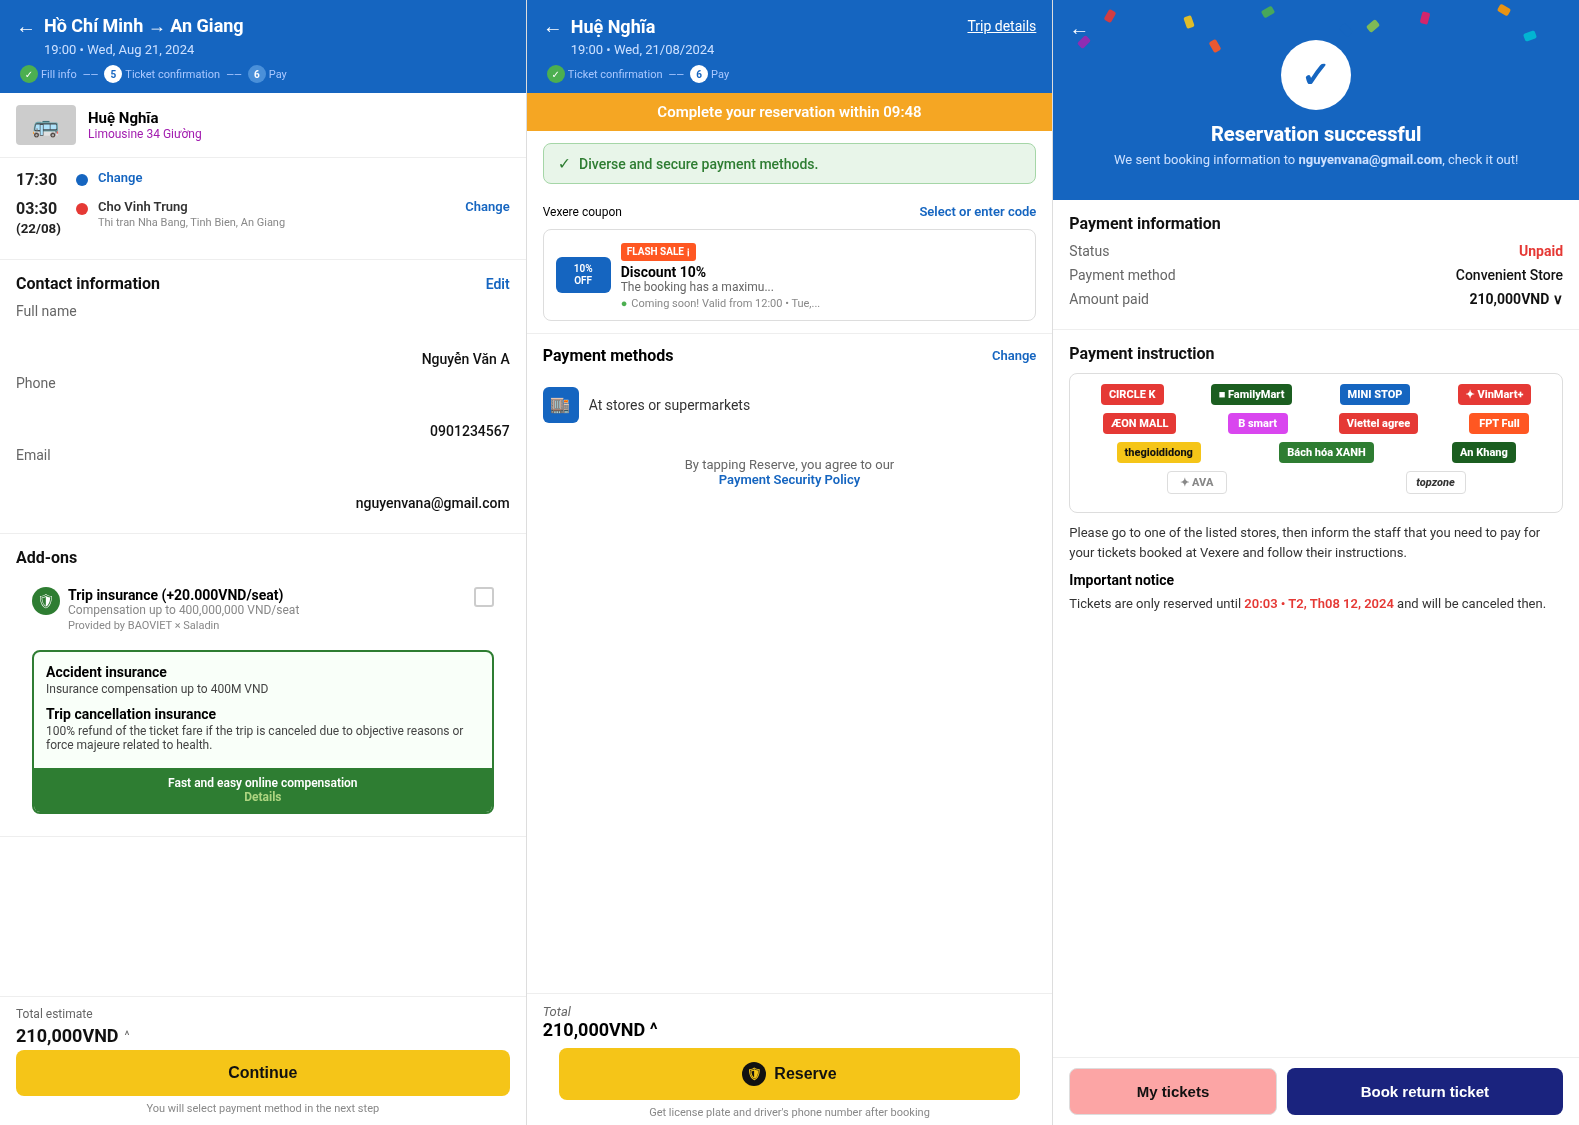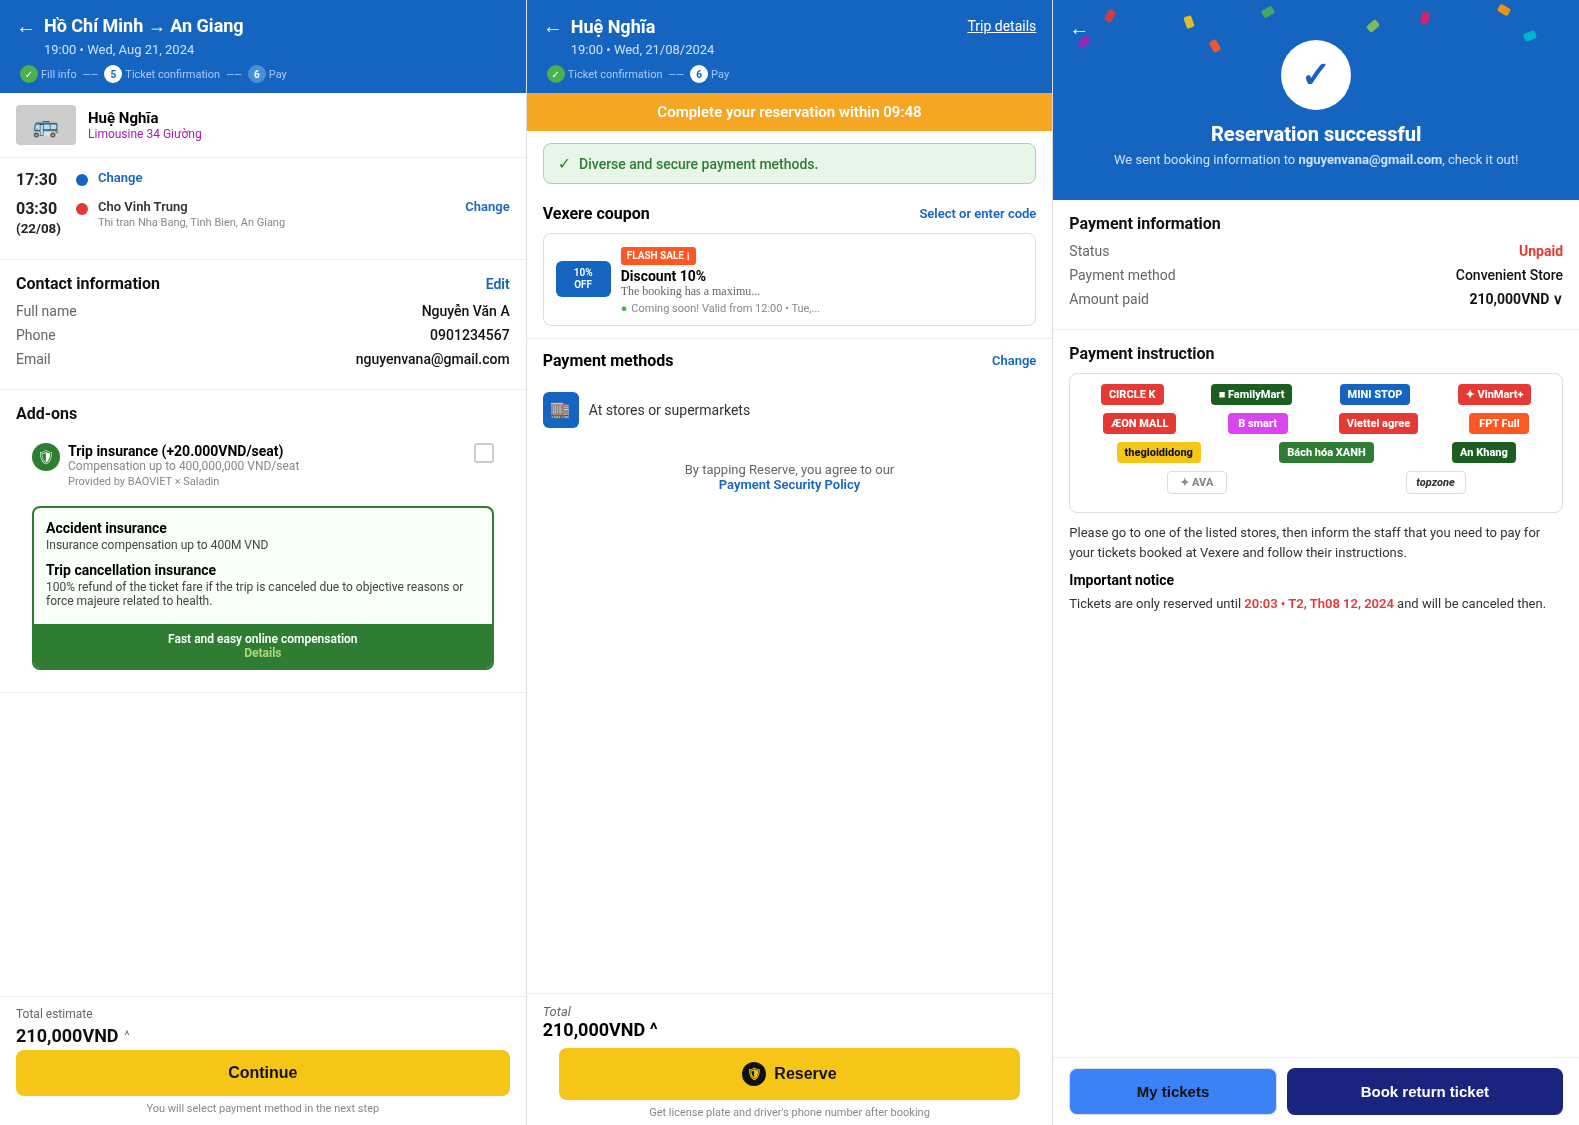--- a/index.html
+++ b/index.html
@@ -172,21 +172,21 @@
     }
     .section-title { font-size: 16px; font-weight: 700; color: #111; }
     .edit-link { color: #1565c0; font-size: 14px; font-weight: 600; cursor: pointer; }
     .info-row {
       display: flex;
       justify-content: space-between;
       margin-bottom: 8px;
       font-size: 14px;
     }
     .info-label { color: #666; }
-    .info-value { color: #111; font-weight: 500; text-align: right; }
+    .info-value { color: #111; font-weight: 500; text-align: right; margin-top: 48px; }
 
     
     .addon-row {
       display: flex;
       align-items: flex-start;
       gap: 8px;
       padding: 10px 16px;
     }
     .addon-shield {
       width: 28px; height: 28px;
@@ -286,21 +286,21 @@
     .coupon-section {
       padding: 8px 16px 12px;
       border-bottom: 1px solid #eee;
     }
     .coupon-header {
       display: flex;
       justify-content: space-between;
       align-items: center;
       margin-bottom: 10px;
     }
-    .coupon-title { font-size: 16px; font-weight: 700; }
+    .coupon-title { font-size: 12px; font-weight: 400; }
     .coupon-link { color: #1565c0; font-size: 13px; font-weight: 600; cursor: pointer; }
     .coupon-card {
       border: 1px solid #ddd;
       border-radius: 8px;
       padding: 10px 12px;
       display: flex;
       align-items: center;
       gap: 10px;
     }
     .coupon-badge {
@@ -321,21 +321,21 @@
       font-size: 10px;
       font-weight: 700;
       padding: 2px 6px;
       border-radius: 3px;
       display: inline-flex;
       align-items: center;
       gap: 3px;
       margin-bottom: 3px;
     }
     .coupon-discount { font-size: 14px; font-weight: 700; }
-    .coupon-desc { font-size: 12px; color: #666; font-family: Liberation Serif, serif; }
+    .coupon-desc { font-size: 12px; color: #666; }
     .coupon-valid { font-size: 11px; color: #888; display: flex; align-items: center; gap: 4px; margin-top: 3px; }
     .valid-dot { color: #4caf50; }
 
     .payment-methods-section {
       padding: 12px 16px;
     }
     .pm-header {
       display: flex;
       justify-content: space-between;
       align-items: center;
@@ -506,21 +506,21 @@
     .notice-text { font-size: 13px; color: #333; line-height: 1.5; }
     .p3-bottom {
       flex-shrink: 0;
       padding: 10px 16px;
       border-top: 1px solid #eee;
       display: flex;
       gap: 10px;
     }
     .my-tickets-btn {
       flex: 1;
-      background: #3b82f6;
+      background: #fca5a5;
       border: 1px solid #ddd;
       border-radius: 8px;
       padding: 14px;
       font-size: 15px;
       font-weight: 600;
       color: #111;
       cursor: pointer;
     }
     .return-btn {
       flex: 1.4;

